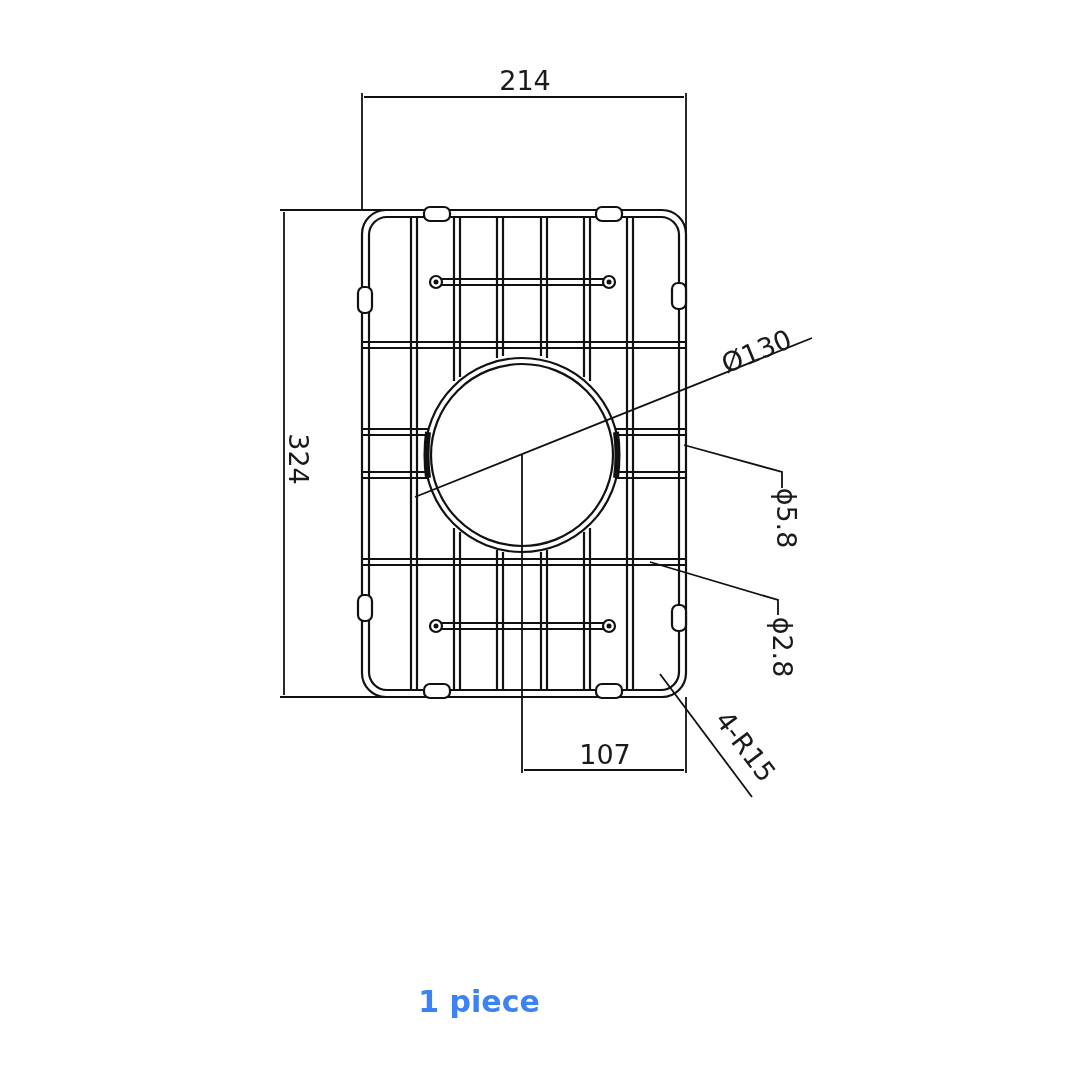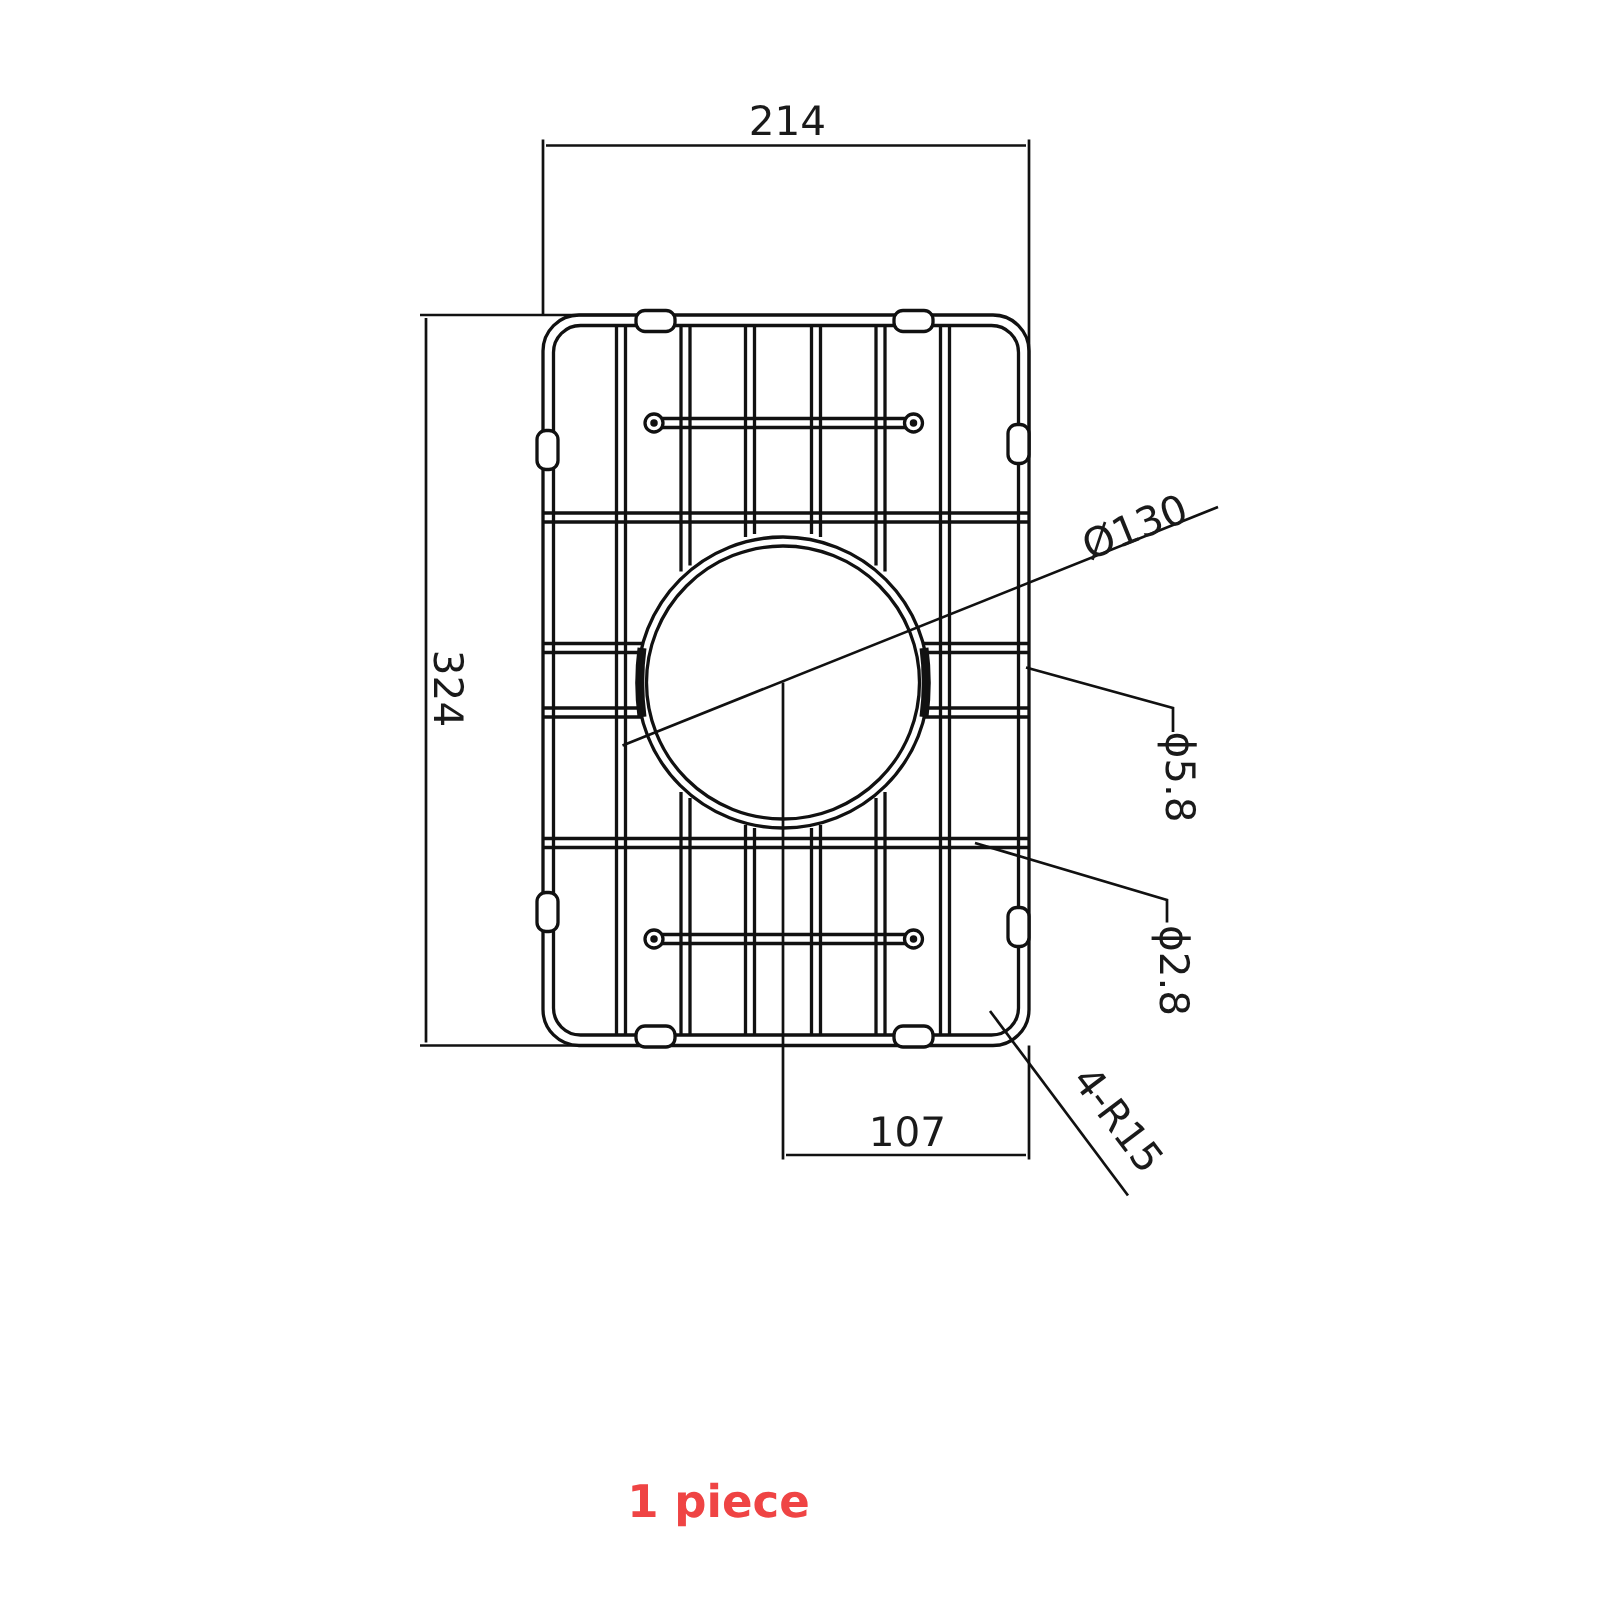--- a/index.html
+++ b/index.html
@@ -2,21 +2,21 @@
 <html><head>
 <meta charset="utf-8">
 <style>
   html, body { margin: 0; padding: 0; background: #ffffff; }
   body { width: 1080px; height: 1080px; position: relative; overflow: hidden;
          font-family: "Liberation Sans", "DejaVu Sans", sans-serif; }
   #drawing { position: absolute; left: 0; top: 0; width: 1080px; height: 1080px; }
   .dim-text { font-family: "DejaVu Sans", "Liberation Sans", sans-serif; font-size: 27px; fill: #1a1a1a; }
   .caption { position: absolute; left: 0; width: 958px; top: 984px; text-align: center;
              font-family: "DejaVu Sans", "Liberation Sans", sans-serif; font-weight: bold;
-             font-size: 30px; color: #ef4444; }
+             font-size: 30px; color: #3b82f6; }
   .wire { fill: none; stroke: #111; stroke-width: 2.2; }
   .thin { fill: none; stroke: #111; stroke-width: 1.8; }
   .wire-fill { fill: #ffffff; stroke: #111; stroke-width: 2.2; }
 </style>
 </head>
 <body>
 
 <svg id="drawing" viewBox="0 0 1080 1080" xmlns="http://www.w3.org/2000/svg">
 
   <g>

